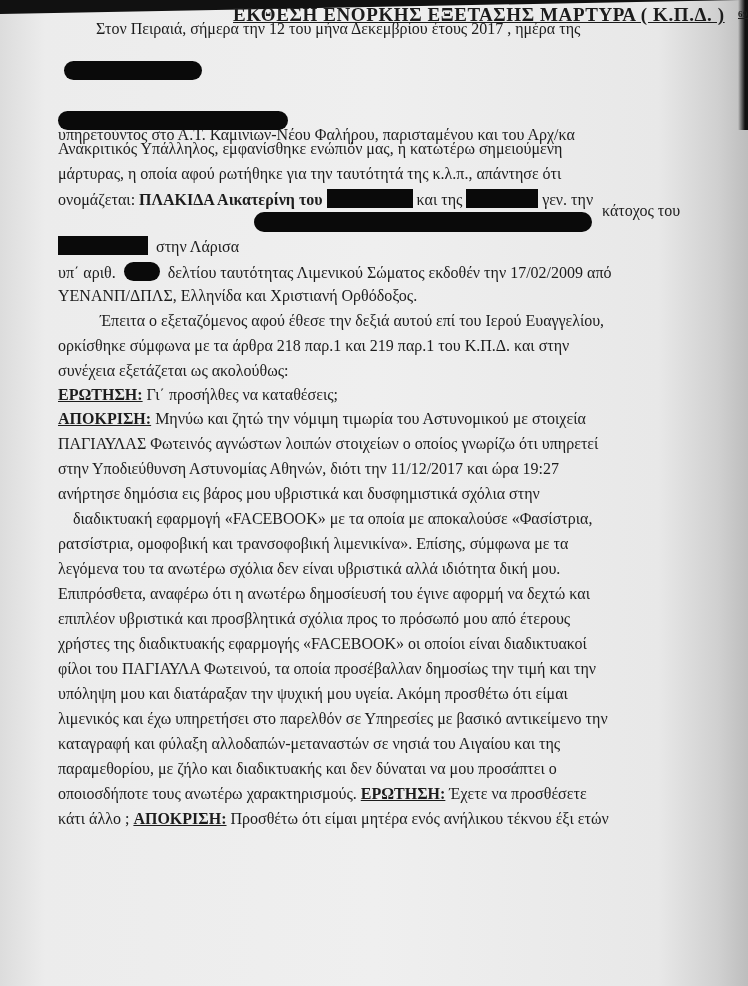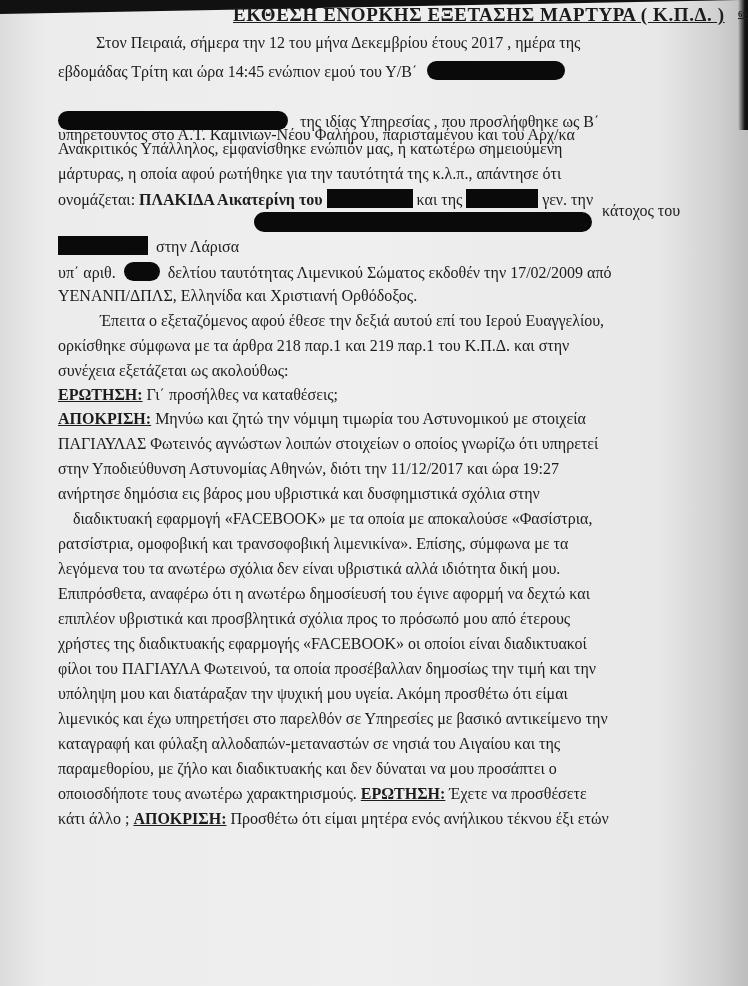--- a/index.html
+++ b/index.html
@@ -41,29 +41,27 @@
 <div class="corner-tl"></div>
 <div class="edge-r"></div>
 
 <div class="title-row" style="left:210px;">
   <span class="title">ΕΚΘΕΣΗ ΕΝΟΡΚΗΣ ΕΞΕΤΑΣΗΣ ΜΑΡΤΥΡΑ ( Κ.Π.Δ. )</span>
   <span class="phone">6945205866</span>
 </div>
 
 <div>
 
-  <div class="line" style="left:96px; top:34px;text-align:right;">Στον Πειραιά, σήμερα  την 12 του μήνα Δεκεμβρίου  έτους 2017 , ημέρα της</div>
+  <div class="line" style="left:96px; top:20px;text-align:right;">Στον Πειραιά, σήμερα  την 12 του μήνα Δεκεμβρίου  έτους 2017 , ημέρα της</div>
   <div class="line" style="left:58px; top:61px;">
-    <span>εβδομάδας Τρίτη και ώρα 14:45 ενώπιον εμού του Υ/Β΄</span>
     <span class="redact pill" style="width:138px; margin-left:6px;"></span>
   </div>
   <div class="line" style="left:58px; top:86px;margin-top:40px;">υπηρετούντος στο Α.Τ. Καμινίων-Νέου Φαλήρου, παρισταμένου και του Αρχ/κα</div>
   <div class="line" style="left:58px; top:111px;">
     <span class="redact pill" style="width:230px; margin-right:8px;"></span>
-    <span>της ιδίας Υπηρεσίας , που προσλήφθηκε ως Β΄</span>
   </div>
   <div class="line" style="left:58px; top:140px;">Ανακριτικός Υπάλληλος, εμφανίσθηκε ενώπιόν μας, η κατωτέρω σημειούμενη</div>
   <div class="line" style="left:58px; top:165px;">μάρτυρας, η οποία  αφού ρωτήθηκε για την ταυτότητά της κ.λ.π., απάντησε ότι</div>
   <div class="line" style="left:58px; top:189px;">
     <span>ονομάζεται:</span>
     <span class="bold">ΠΛΑΚΙΔΑ Αικατερίνη του</span>
     <span class="redact" style="width:86px;"></span>
     <span>και της</span>
     <span class="redact" style="width:72px;"></span>
     <span>γεν. την</span>

